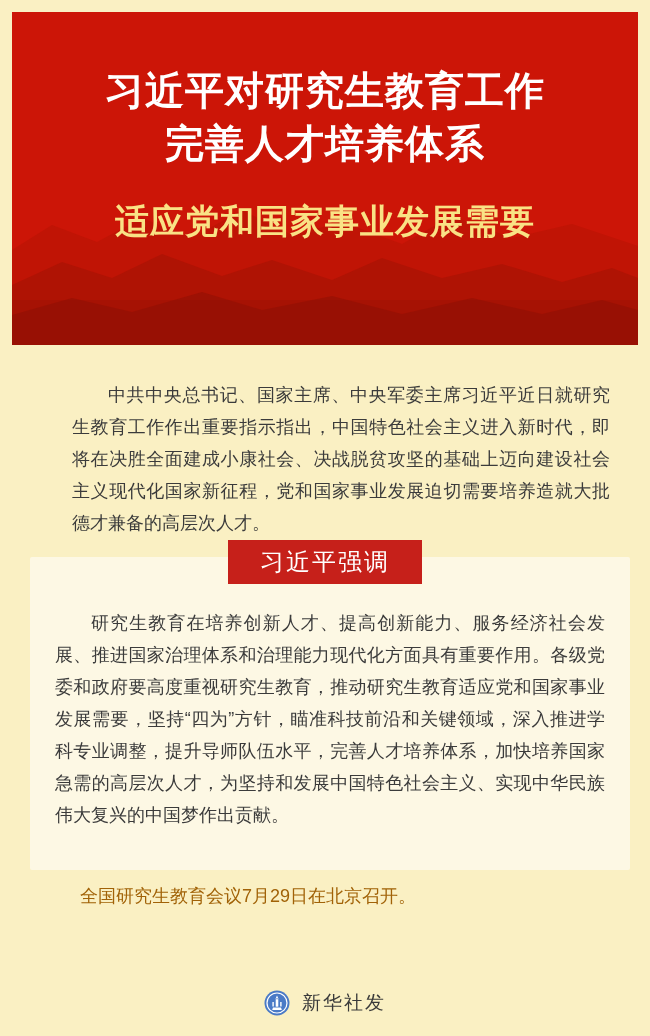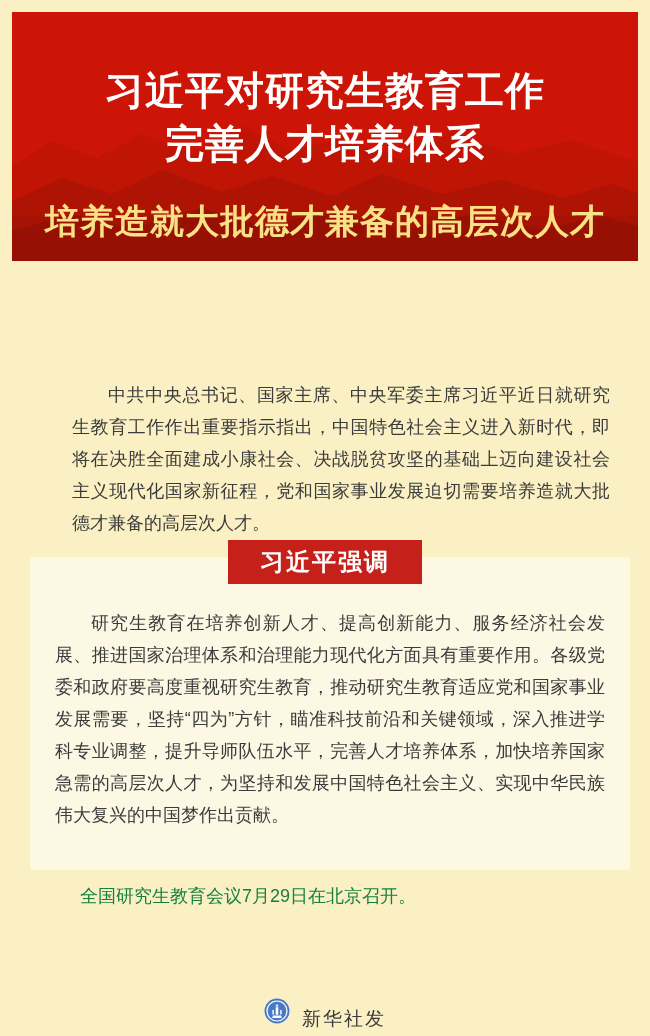--- a/index.html
+++ b/index.html
@@ -8,21 +8,21 @@
     background: #faf0c3;
     font-family: "Liberation Sans", "DejaVu Sans", sans-serif;
     position: relative;
     overflow: hidden;
   }
 
   
   .banner {
     position: absolute;
     left: 12px; top: 12px;
-    width: 626px; height: 249px;
+    width: 626px; height: 333px;
     background: #cc1507;
     overflow: hidden;
   }
   .banner .mountains {
     position: absolute; left: 0; bottom: 0;
     width: 100%; height: 165px;
     display: block;
   }
   .banner-text { position: relative; z-index: 2; text-align: center; }
   .title { padding-top: 52px; }
@@ -57,21 +57,21 @@
 
   
   .badge {
     position: absolute;
     top: 540px;
     left: 50%;
     transform: translateX(-50%);
     background: #c6201a;
     color: #ffffff;
     font-size: 24px;
-    font-weight: bold;
+    font-weight: normal;
     line-height: 24px;
     padding: 10px 32px;
     letter-spacing: 2px;
     z-index: 5;
     white-space: nowrap;
     text-align: center;
   }
 
   
   .quote-box {
@@ -95,60 +95,59 @@
 
   
   .notes {
     position: absolute;
     left: 44px; top: 884px;
     width: 562px;
   }
   .note-line {
     font-size: 18px;
     line-height: 24px;
-    color: #15803d;
+    color: #a16207;
     text-indent: 2em;
     margin: 0 0 16px 0;
   }
 
   
   .footer {
     position: absolute;
     left: 0; top: 990px;
     width: 100%;
     display: flex;
     align-items: center;
     justify-content: center;
     gap: 12px;
   }
   .agency-logo { width: 26px; height: 26px; display: block; }
   .credit-text {
     font-size: 19px;
     color: #3a3a3a;
     letter-spacing: 2px;
-    margin-top: 16px;
   }
 </style>
 </head>
 <body>
 
 <div class="banner">
   <svg class="mountains" viewBox="0 0 626 165" preserveAspectRatio="none">
     <polygon points="0,70 40,45 85,62 130,38 180,58 230,30 280,55 330,42 390,64 440,36 500,58 560,44 626,66 626,165 0,165" fill="#a81404" opacity="0.35"></polygon>
     <polygon points="0,105 50,82 100,98 150,74 210,96 260,80 320,100 370,78 430,98 490,84 550,102 600,88 626,98 626,165 0,165" fill="#9c1204" opacity="0.45"></polygon>
     <polygon points="0,135 60,118 120,132 190,112 250,130 320,116 390,134 460,118 530,134 590,120 626,130 626,165 0,165" fill="#8c0f03" opacity="0.5"></polygon>
     <rect x="0" y="120" width="626" height="45" fill="#8c0f03" opacity="0.25"></rect>
   </svg>
   <div class="banner-text">
     <div class="title">
       <div class="title-line">习近平对研究生教育工作</div>
       <div class="title-line">完善人才培养体系</div>
     </div>
     <div class="subtitle">
-      <div class="subtitle-line">培养造就大批德才兼备的高层次人才</div>
+      <div class="subtitle-line">适应党和国家事业发展需要</div>
     </div>
   </div>
 </div>
 
 <p class="intro">中共中央总书记、国家主席、中央军委主席习近平近日就研究生教育工作作出重要指示指出，中国特色社会主义进入新时代，即将在决胜全面建成小康社会、决战脱贫攻坚的基础上迈向建设社会主义现代化国家新征程，党和国家事业发展迫切需要培养造就大批德才兼备的高层次人才。</p>
 
 <div class="badge">习近平强调</div>
 
 <div class="quote-box">
   <p class="quote-text">研究生教育在培养创新人才、提高创新能力、服务经济社会发展、推进国家治理体系和治理能力现代化方面具有重要作用。各级党委和政府要高度重视研究生教育，推动研究生教育适应党和国家事业发展需要，坚持“四为”方针，瞄准科技前沿和关键领域，深入推进学科专业调整，提升导师队伍水平，完善人才培养体系，加快培养国家急需的高层次人才，为坚持和发展中国特色社会主义、实现中华民族伟大复兴的中国梦作出贡献。</p>

